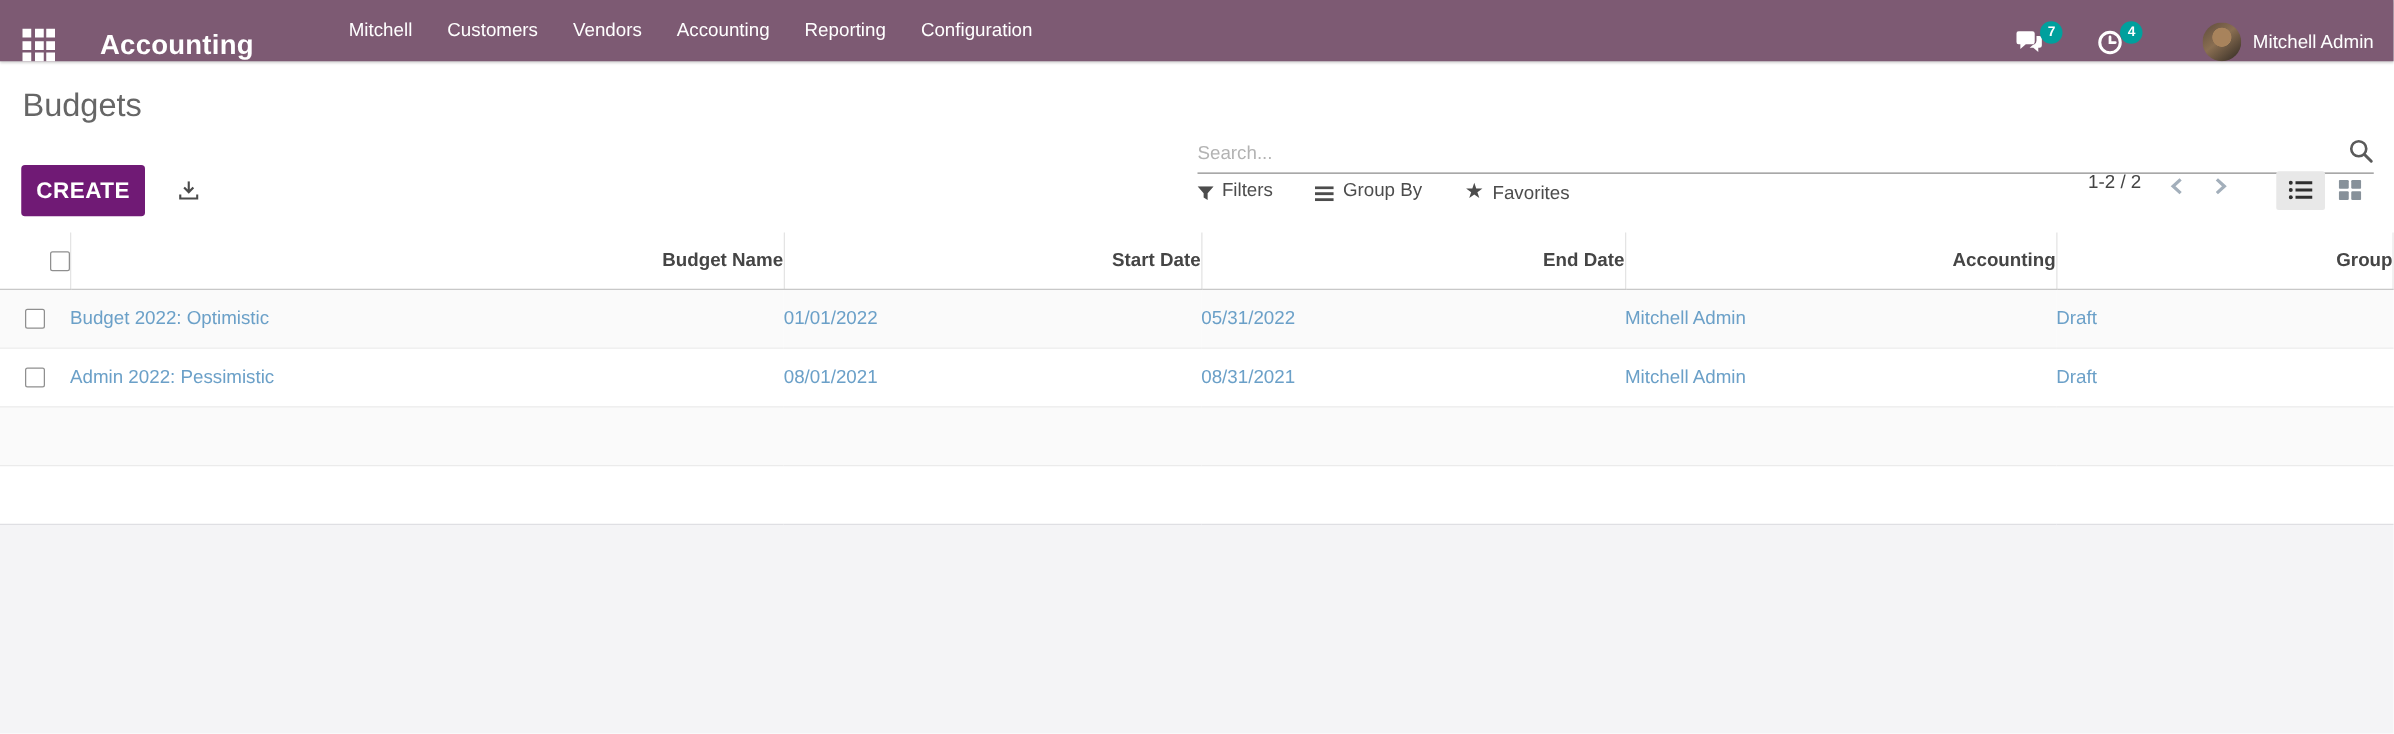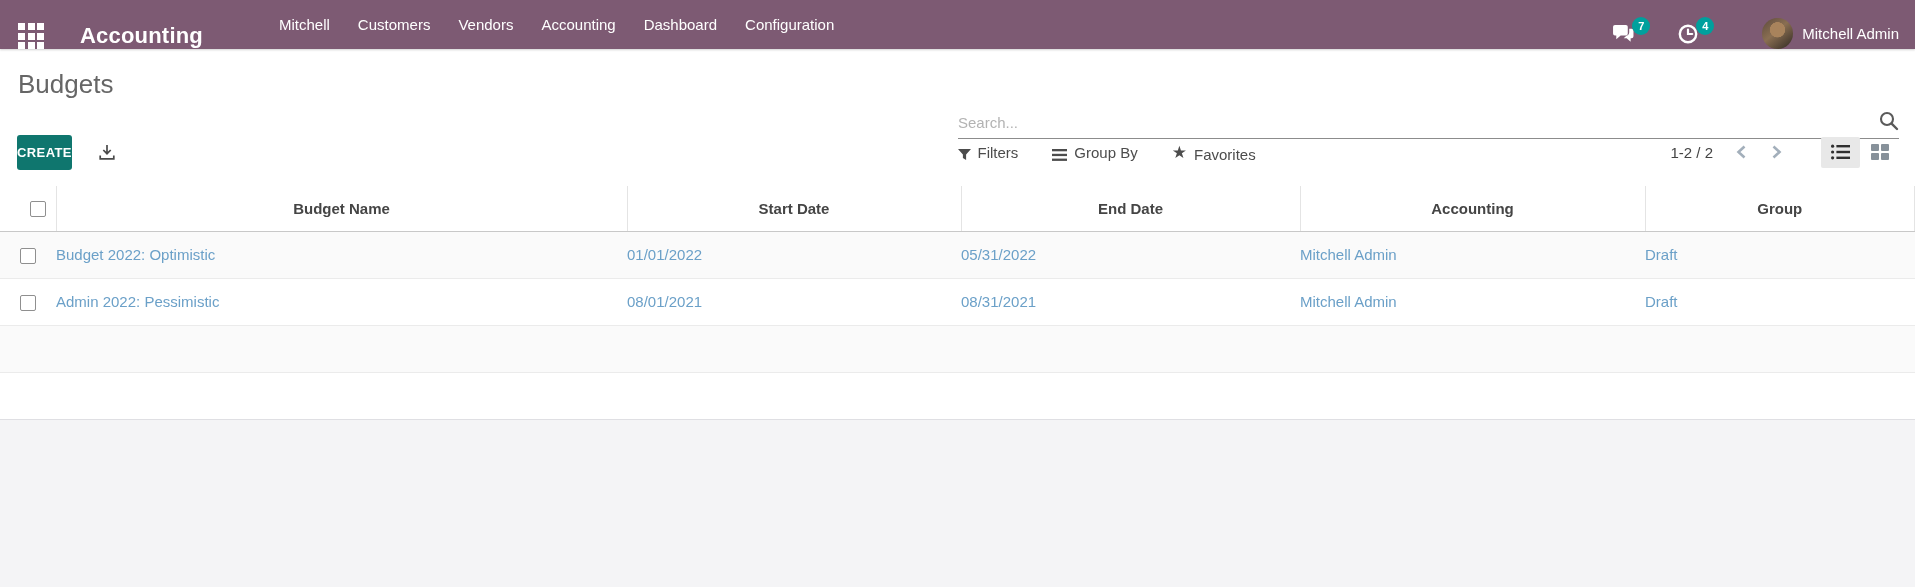--- a/index.html
+++ b/index.html
@@ -106,43 +106,43 @@
     font-size: 15px;
     font-family: "Liberation Sans", sans-serif;
     color: #555555;
   }
   .search-box input::placeholder { color: #b3b3b3; }
   .search-icon { flex: 0 0 auto; cursor: pointer; margin-left: 8px; }
 
   .cp-bottom { display: flex; align-items: center; height: 68px; }
   .cp-left { width: 50%; display: flex; align-items: center; flex: 0 0 auto; padding-left: 1px; }
   .create-btn {
-    background: #0f766e;
+    background: #701a75;
     color: #ffffff;
     border: none;
     font-family: "Liberation Sans", sans-serif;
-    font-size: 13px;
+    font-size: 18px;
     font-weight: bold;
     letter-spacing: .4px;
-    padding: 10px 0;
+    padding: 10px 12px;
     border-radius: 3px;
     cursor: pointer;
   }
   .export-btn { margin-left: 27px; cursor: pointer; display: flex; align-items: center; }
 
   .filter-group { display: flex; align-items: center; gap: 34px; }
   .filter-item {
     display: flex; align-items: flex-end;
     font-size: 15px; color: #4c4c4c;
     cursor: pointer; white-space: nowrap;
   }
   .filter-item .f-icon { margin-right: 7px; display: flex; align-items: center; }
   .star-glyph { font-size: 17px; color: #4c4c4c; margin-right: 7px; }
 
-  .pager-group { margin-left: auto; display: flex; align-items: center; }
+  .pager-group { margin-left: auto; display: flex; align-items: flex-start; }
   .pager-count { font-size: 15px; color: #444444; cursor: pointer; white-space: nowrap; }
   .pager-nav { display: flex; align-items: center; margin-left: 18px; gap: 16px; }
   .chev { cursor: pointer; display: flex; align-items: center; padding: 4px; }
   .view-switcher { display: flex; align-items: center; margin-left: 34px; }
   .view-btn {
     width: 39px; height: 31px;
     display: flex; align-items: center; justify-content: center;
     cursor: pointer;
     border-radius: 2px;
   }
@@ -150,21 +150,21 @@
 
   
   .list-table { width: 100%; border-collapse: collapse; flex: 0 0 auto; background: #fff; }
   .list-table col.c-cb { width: 56px; }
   .list-table col.c-name { width: 571px; }
   .list-table col.c-start { width: 334px; }
   .list-table col.c-end { width: 339px; }
   .list-table col.c-resp { width: 345px; }
   .list-table thead th {
     height: 45px;
-    text-align: center;
+    text-align: right;
     font-size: 15px;
     font-weight: bold;
     color: #454545;
     border-bottom: 1px solid #c8c8c8;
     border-right: 1px solid #e4e4e4;
     background: #ffffff;
     cursor: pointer;
     white-space: nowrap;
   }
   .list-table tbody td {
@@ -204,21 +204,21 @@
       <span></span>
       <span></span>
       <span></span>
   </div>
   <div class="brand">Accounting</div>
   <nav class="main-menu">
     <a>Mitchell</a>
     <a>Customers</a>
     <a>Vendors</a>
     <a>Accounting</a>
-    <a>Dashboard</a>
+    <a>Reporting</a>
     <a>Configuration</a>
   </nav>
   <div class="nav-right">
     <div class="icon-btn" style="margin-right:14px;">
       <svg width="21" height="19" viewBox="0 0 22 20">
         <path fill="#ffffff" d="M2 1h11.5A2 2 0 0 1 15.5 3v7a2 2 0 0 1-2 2H8l-4.6 4v-4H2a2 2 0 0 1-2-2V3a2 2 0 0 1 2-2z"></path>
         <path fill="#ffffff" d="M17 5h2.5a2 2 0 0 1 2 2v6a2 2 0 0 1-2 2h-1v3.6L14.3 15h-3.1l3.2-2.8h.6a3.5 3.5 0 0 0 2-3.2V5z"></path>
       </svg>
       <span class="badge">7</span>
     </div>

